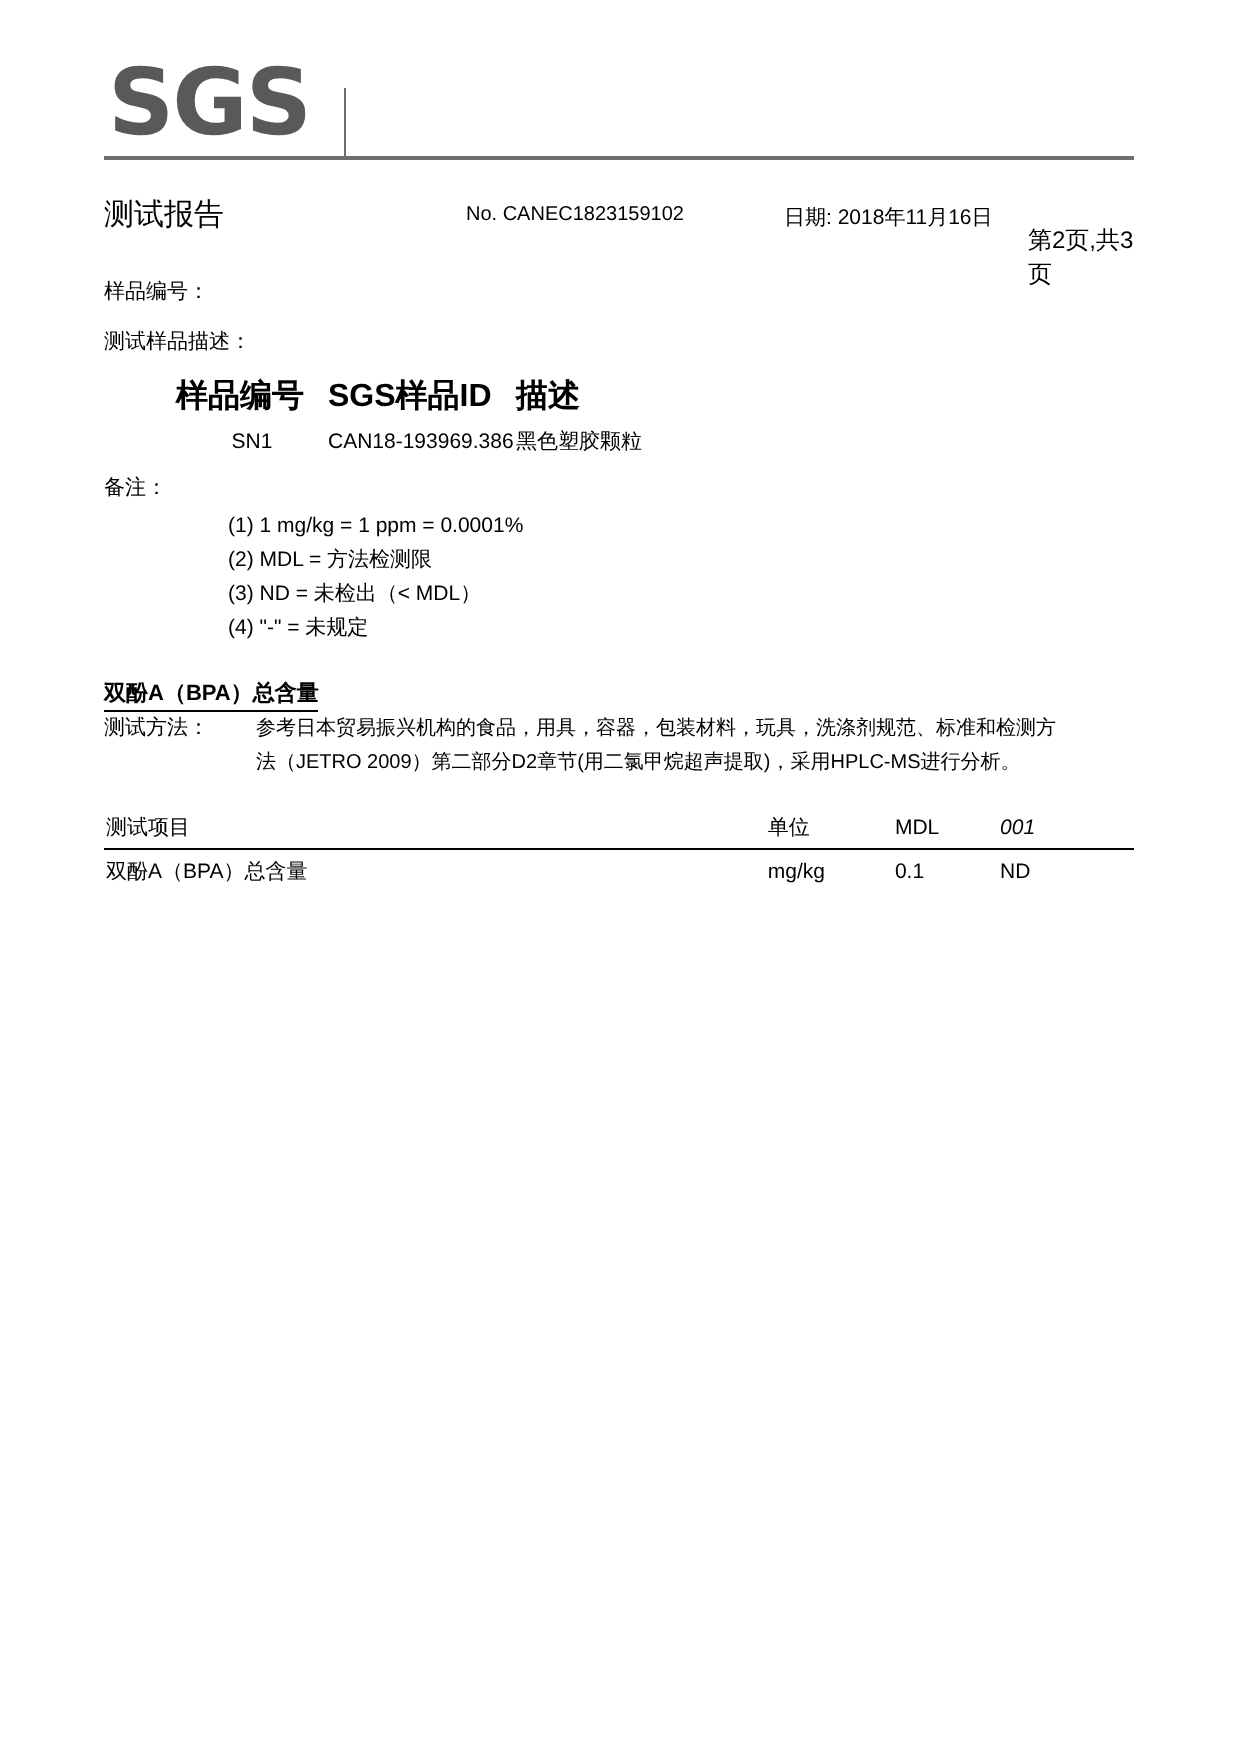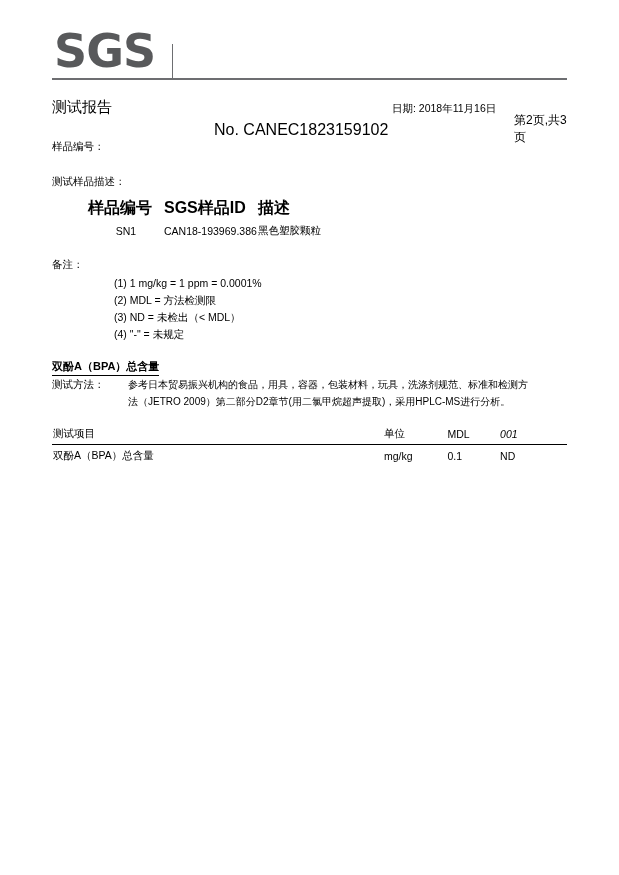--- a/index.html
+++ b/index.html
@@ -63,45 +63,44 @@
     margin-top: 18px;
     height: 26px;
   }
   .doc-title {
     font-size: 15px;
     font-weight: normal;
     font-family: "DejaVu Sans", sans-serif;
   }
   .report-no {
     position: absolute;
-    left: 162px;
+    left: 181px;
     top: 4px;
-    font-size: 16px;
-    margin-top: 19px;
+    font-size: 10px;
   }
   .report-date {
     position: absolute;
     left: 340px;
     top: 4px;
     font-size: 10.5px;
   }
   .page-no {
     position: absolute;
     left: 462px;
     top: 14px;
     font-size: 12px;
   }
 
   
   .line {
     font-size: 10.5px;
     line-height: 17px;
   }
   .mt14 { margin-top: 14px; }
-  .mt18 { margin-top: 18px; }
+  .mt18 { margin-top: 8px; }
 
   
   .sample-table {
     margin-top: 8px;
     margin-left: 36px;
     border-collapse: collapse;
     font-size: 10.5px;
   }
   .sample-table th {
     font-weight: bold;

